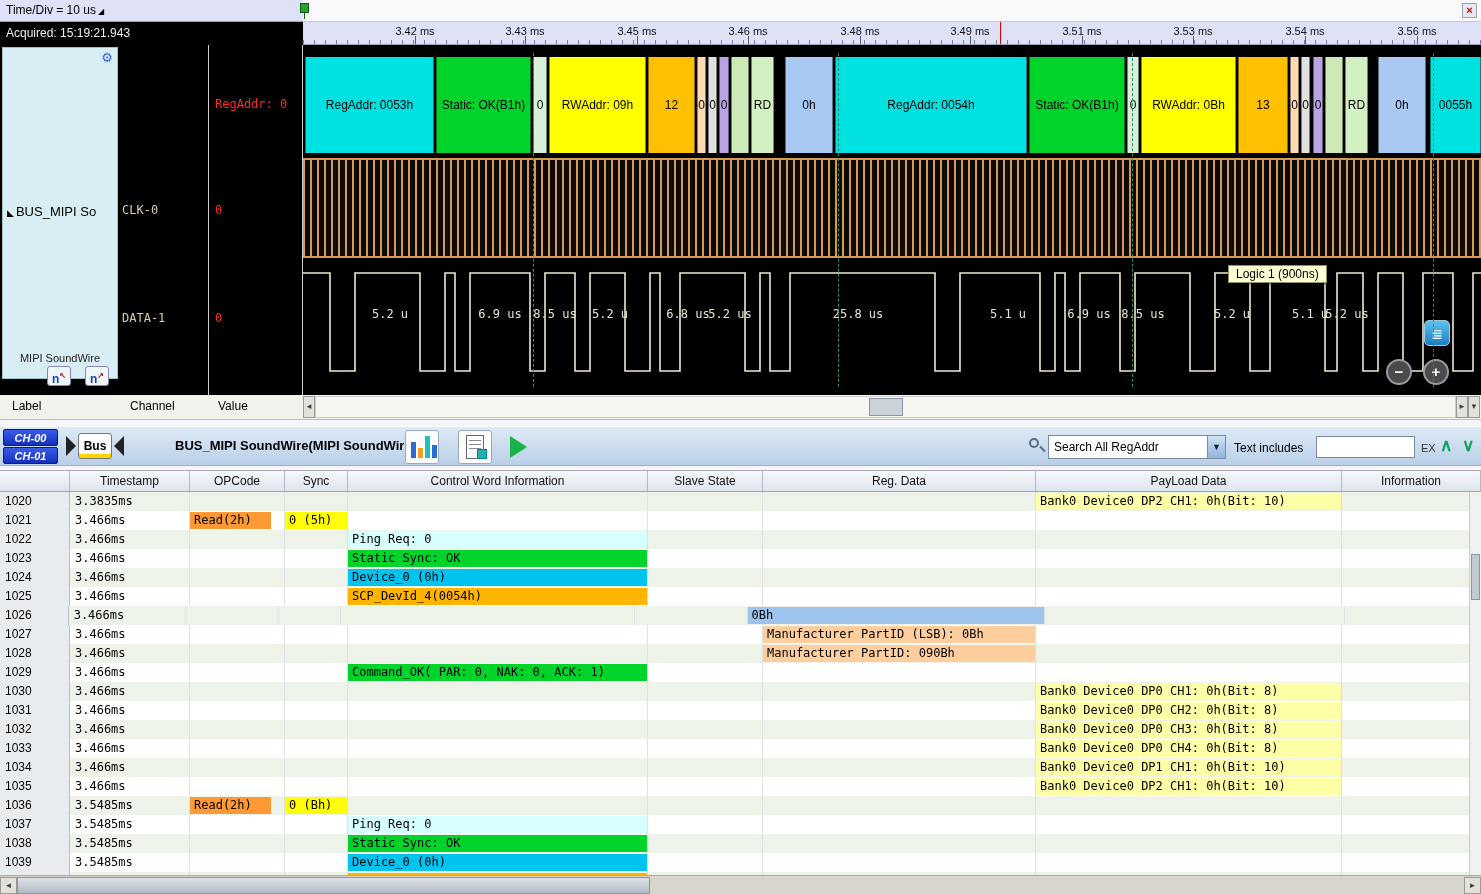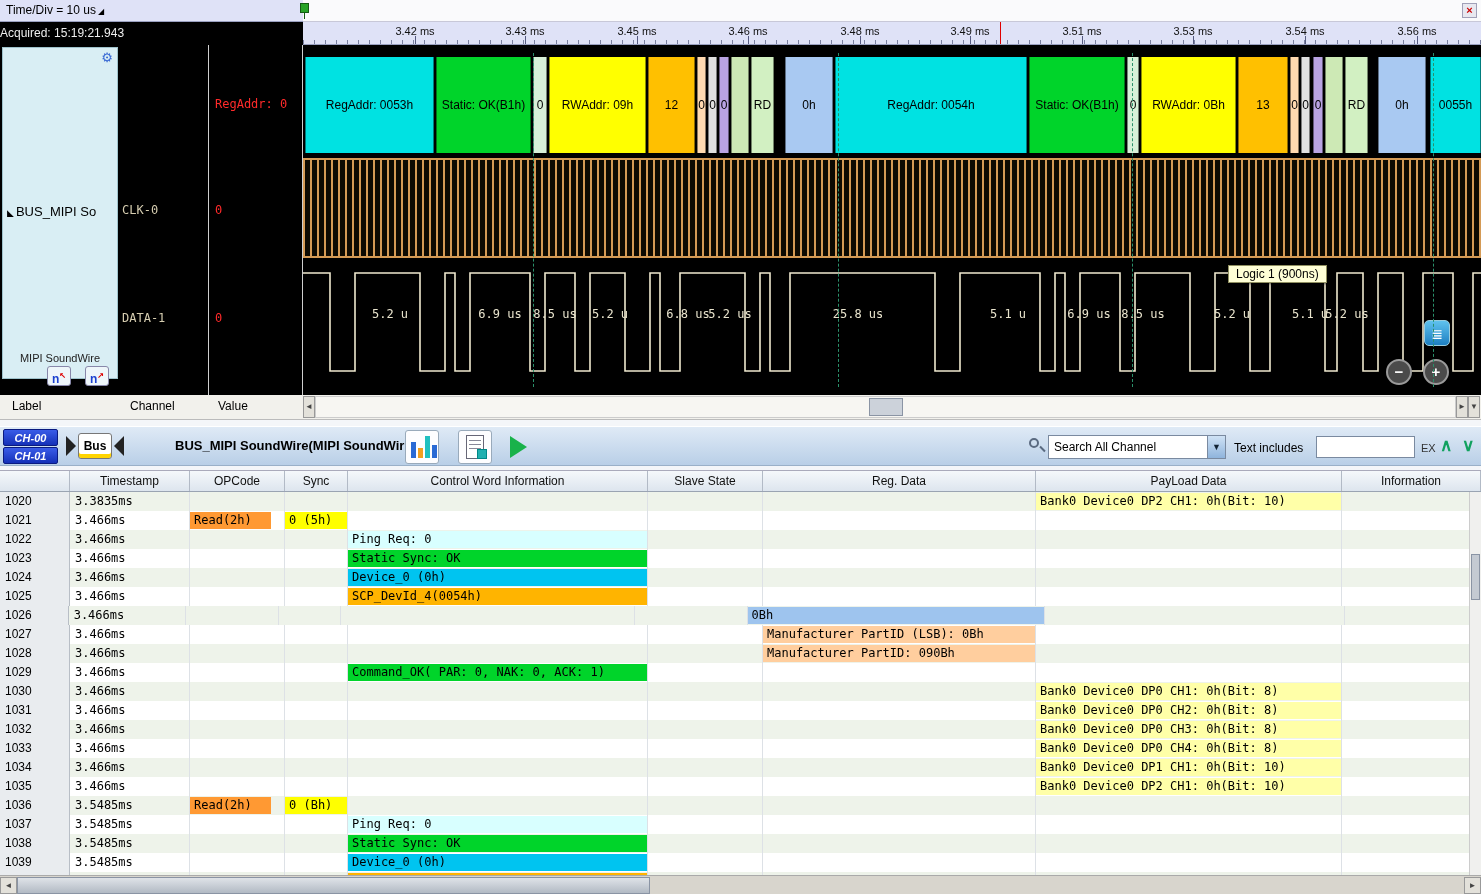--- a/index.html
+++ b/index.html
@@ -8,21 +8,21 @@
   .abs { position:absolute; }
 
   
   #topbar-left { left:0; top:0; width:303px; height:22px; background:#dfe2f7; border-bottom:1px solid #9aa0c0; line-height:21px; padding-left:6px; color:#000; }
   #topbar-left .tri { font-size:8px; margin-left:2px; }
   #topbar-right { left:303px; top:0; width:1178px; height:22px; background:#fafafc; border-bottom:1px solid #c8c8d8; }
   #green-marker { left:300px; top:3px; width:9px; height:16px; }
   #green-marker .flag { position:absolute; left:0; top:0; width:9px; height:10px; background:#27a327; border:1px solid #145a14; }
   #green-marker .stem { position:absolute; left:4px; top:10px; width:1px; height:6px; background:#145a14; }
   #close-x { left:1462px; top:3px; width:15px; height:15px; background:#e8e8f0; border:1px solid #a0a0b8; color:#c00; text-align:center; line-height:13px; font-size:11px; font-weight:bold; }
-  #acquired-bar { left:0; top:22px; width:303px; height:23px; background:#000; color:#eee; line-height:23px; }
+  #acquired-bar { left:0; top:22px; width:303px; height:23px; background:#000; color:#eee; line-height:23px; padding-left:6px; }
 
   
   #ruler { left:303px; top:22px; width:1178px; height:23px; background:#dfe2f7; border-bottom:1px solid #9aa0c0; overflow:hidden; }
   #ruler::after { content:""; position:absolute; left:0; bottom:0; width:100%; height:4px;
       background:repeating-linear-gradient(90deg,#7a80a0 0 1px,transparent 1px 11px); }
   .tick-label { position:absolute; top:3px; width:56px; text-align:center; font-size:11px; color:#111; }
   .tick-major { position:absolute; bottom:0; width:1px; height:8px; background:#555a80; }
   #ruler-cursor { position:absolute; top:0; width:1px; height:23px; background:#e00000; }
 
   
@@ -266,21 +266,21 @@
       <span class="ln l2"></span>
       <span class="ln l3"></span>
       <span class="cr"></span>
     </div>
     <div id="play-btn"></div>
     <div id="mag">
       <span class="lens"></span>
       <span class="hndl"></span>
     </div>
     <div id="search-combo">
-      <span>Search All Channel</span>
+      <span>Search All RegAddr</span>
       <span class="dd">▼</span>
     </div>
     <span id="text-includes-label">Text includes</span>
     <input id="text-input" type="text" style="">
     <span id="ex-label">EX</span>
     <span class="chev" id="chev-up">∧</span>
     <span class="chev" id="chev-down">∨</span>
   </div>
 
   <div class="abs" id="table-header">

